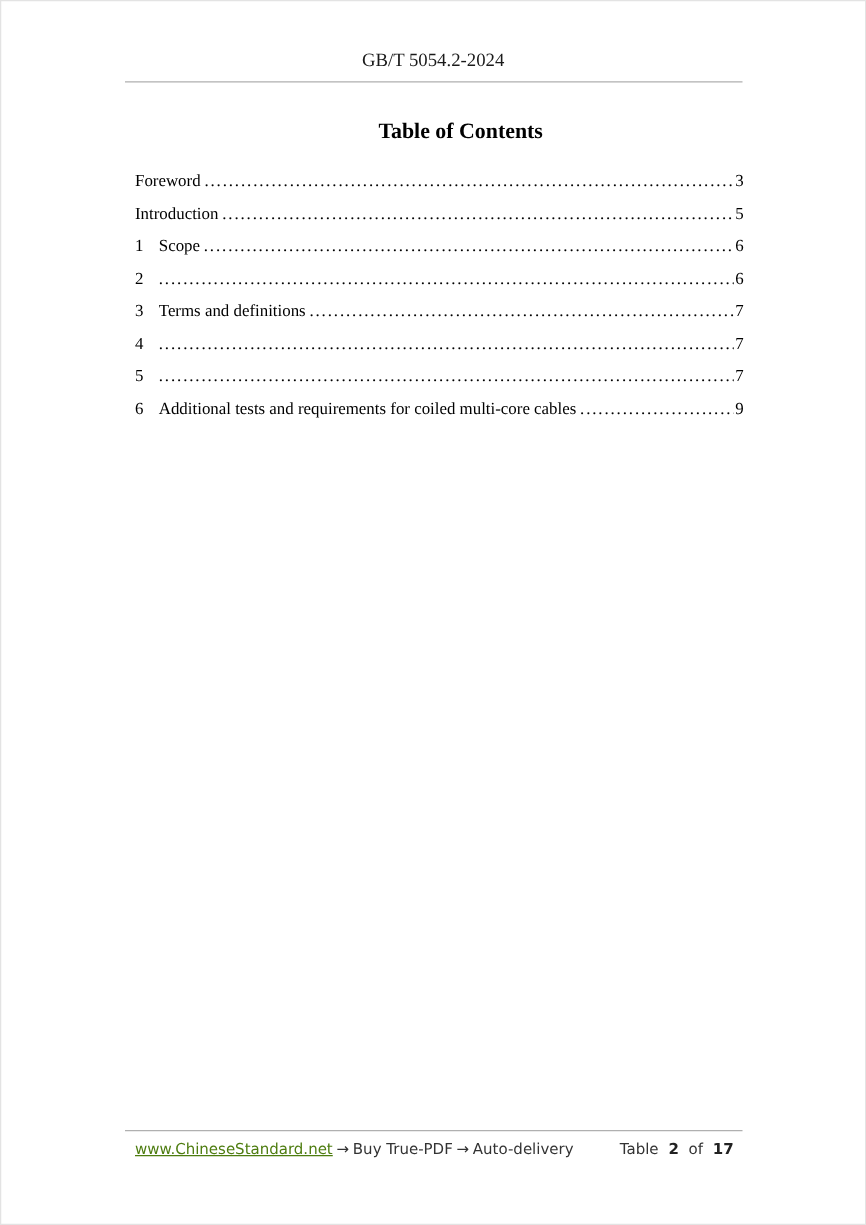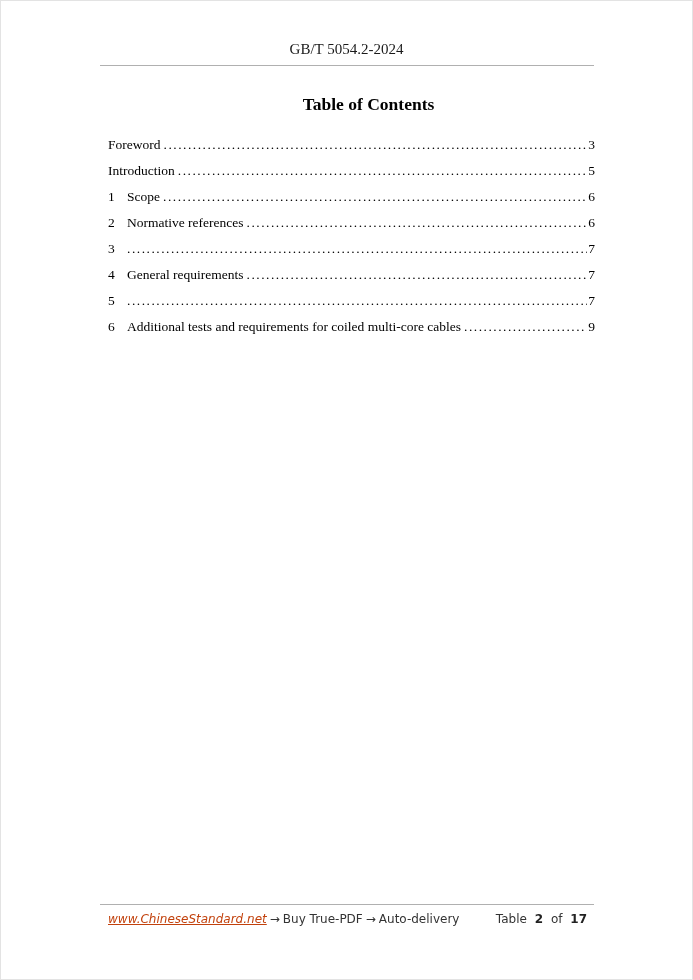--- a/index.html
+++ b/index.html
@@ -102,24 +102,23 @@
     right: 105px;
     display: flex;
     justify-content: space-between;
     align-items: baseline;
     font-family: "DejaVu Sans", sans-serif;
     font-size: 12px;
     color: #333333;
   }
   .footer-left { white-space: nowrap; }
   .footer-left .site {
-    color: #c2410c;
+    color: #4d7c0f;
     text-decoration: underline;
     cursor: pointer;
-    font-style: italic;
   }
   .footer-left .arrow {
     padding: 0 3px;
     color: #333333;
   }
   .footer-right { white-space: nowrap; color: #333333; }
   .footer-right .strong { font-weight: bold; color: #222222; }
   .footer-right .sep { padding: 0 2px; }
 </style>
 </head>
@@ -150,34 +149,33 @@
 
     <div class="toc-row">
       <span class="toc-num">1</span>
       <span class="toc-label">Scope</span>
       <span class="toc-leader">........................................................................................................................................................................................................</span>
       <span class="toc-page">6</span>
     </div>
 
     <div class="toc-row">
       <span class="toc-num">2</span>
-      <span class="toc-label">Normative references</span>
       <span class="toc-leader">........................................................................................................................................................................................................</span>
       <span class="toc-page">6</span>
     </div>
 
     <div class="toc-row">
       <span class="toc-num">3</span>
+      <span class="toc-label">Terms and definitions</span>
       <span class="toc-leader">........................................................................................................................................................................................................</span>
       <span class="toc-page">7</span>
     </div>
 
     <div class="toc-row">
       <span class="toc-num">4</span>
-      <span class="toc-label">General requirements</span>
       <span class="toc-leader">........................................................................................................................................................................................................</span>
       <span class="toc-page">7</span>
     </div>
 
     <div class="toc-row">
       <span class="toc-num">5</span>
       <span class="toc-leader">........................................................................................................................................................................................................</span>
       <span class="toc-page">7</span>
     </div>
 

